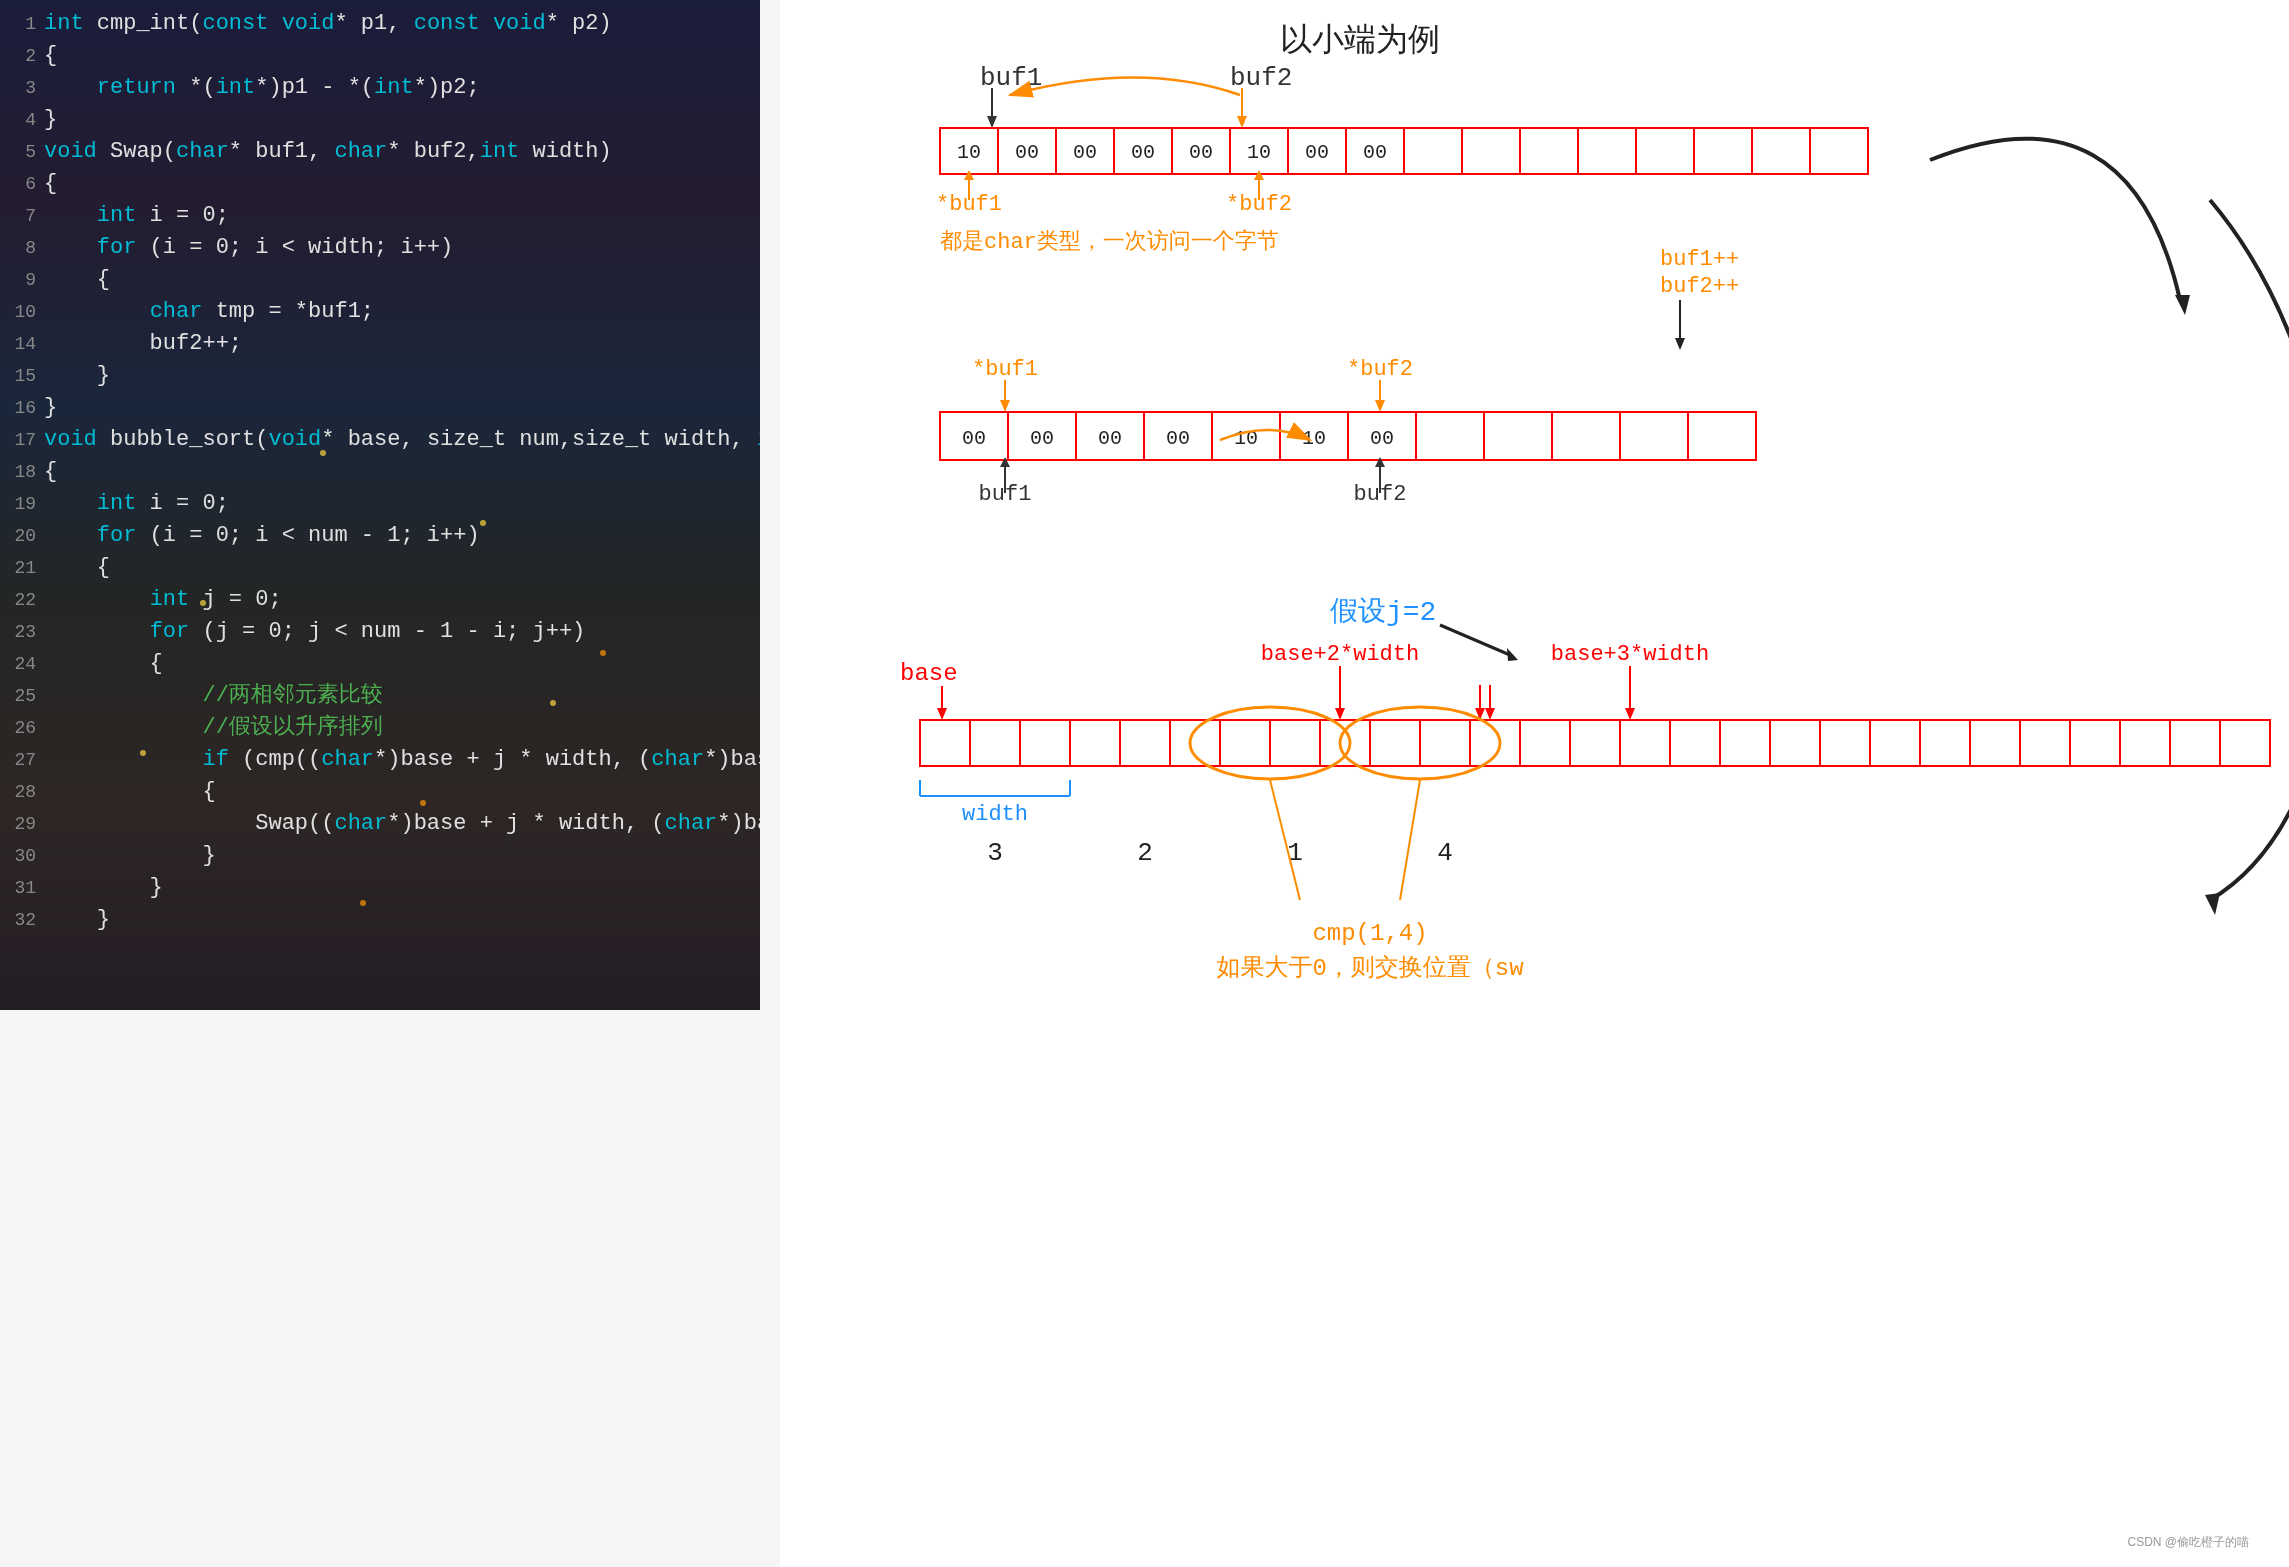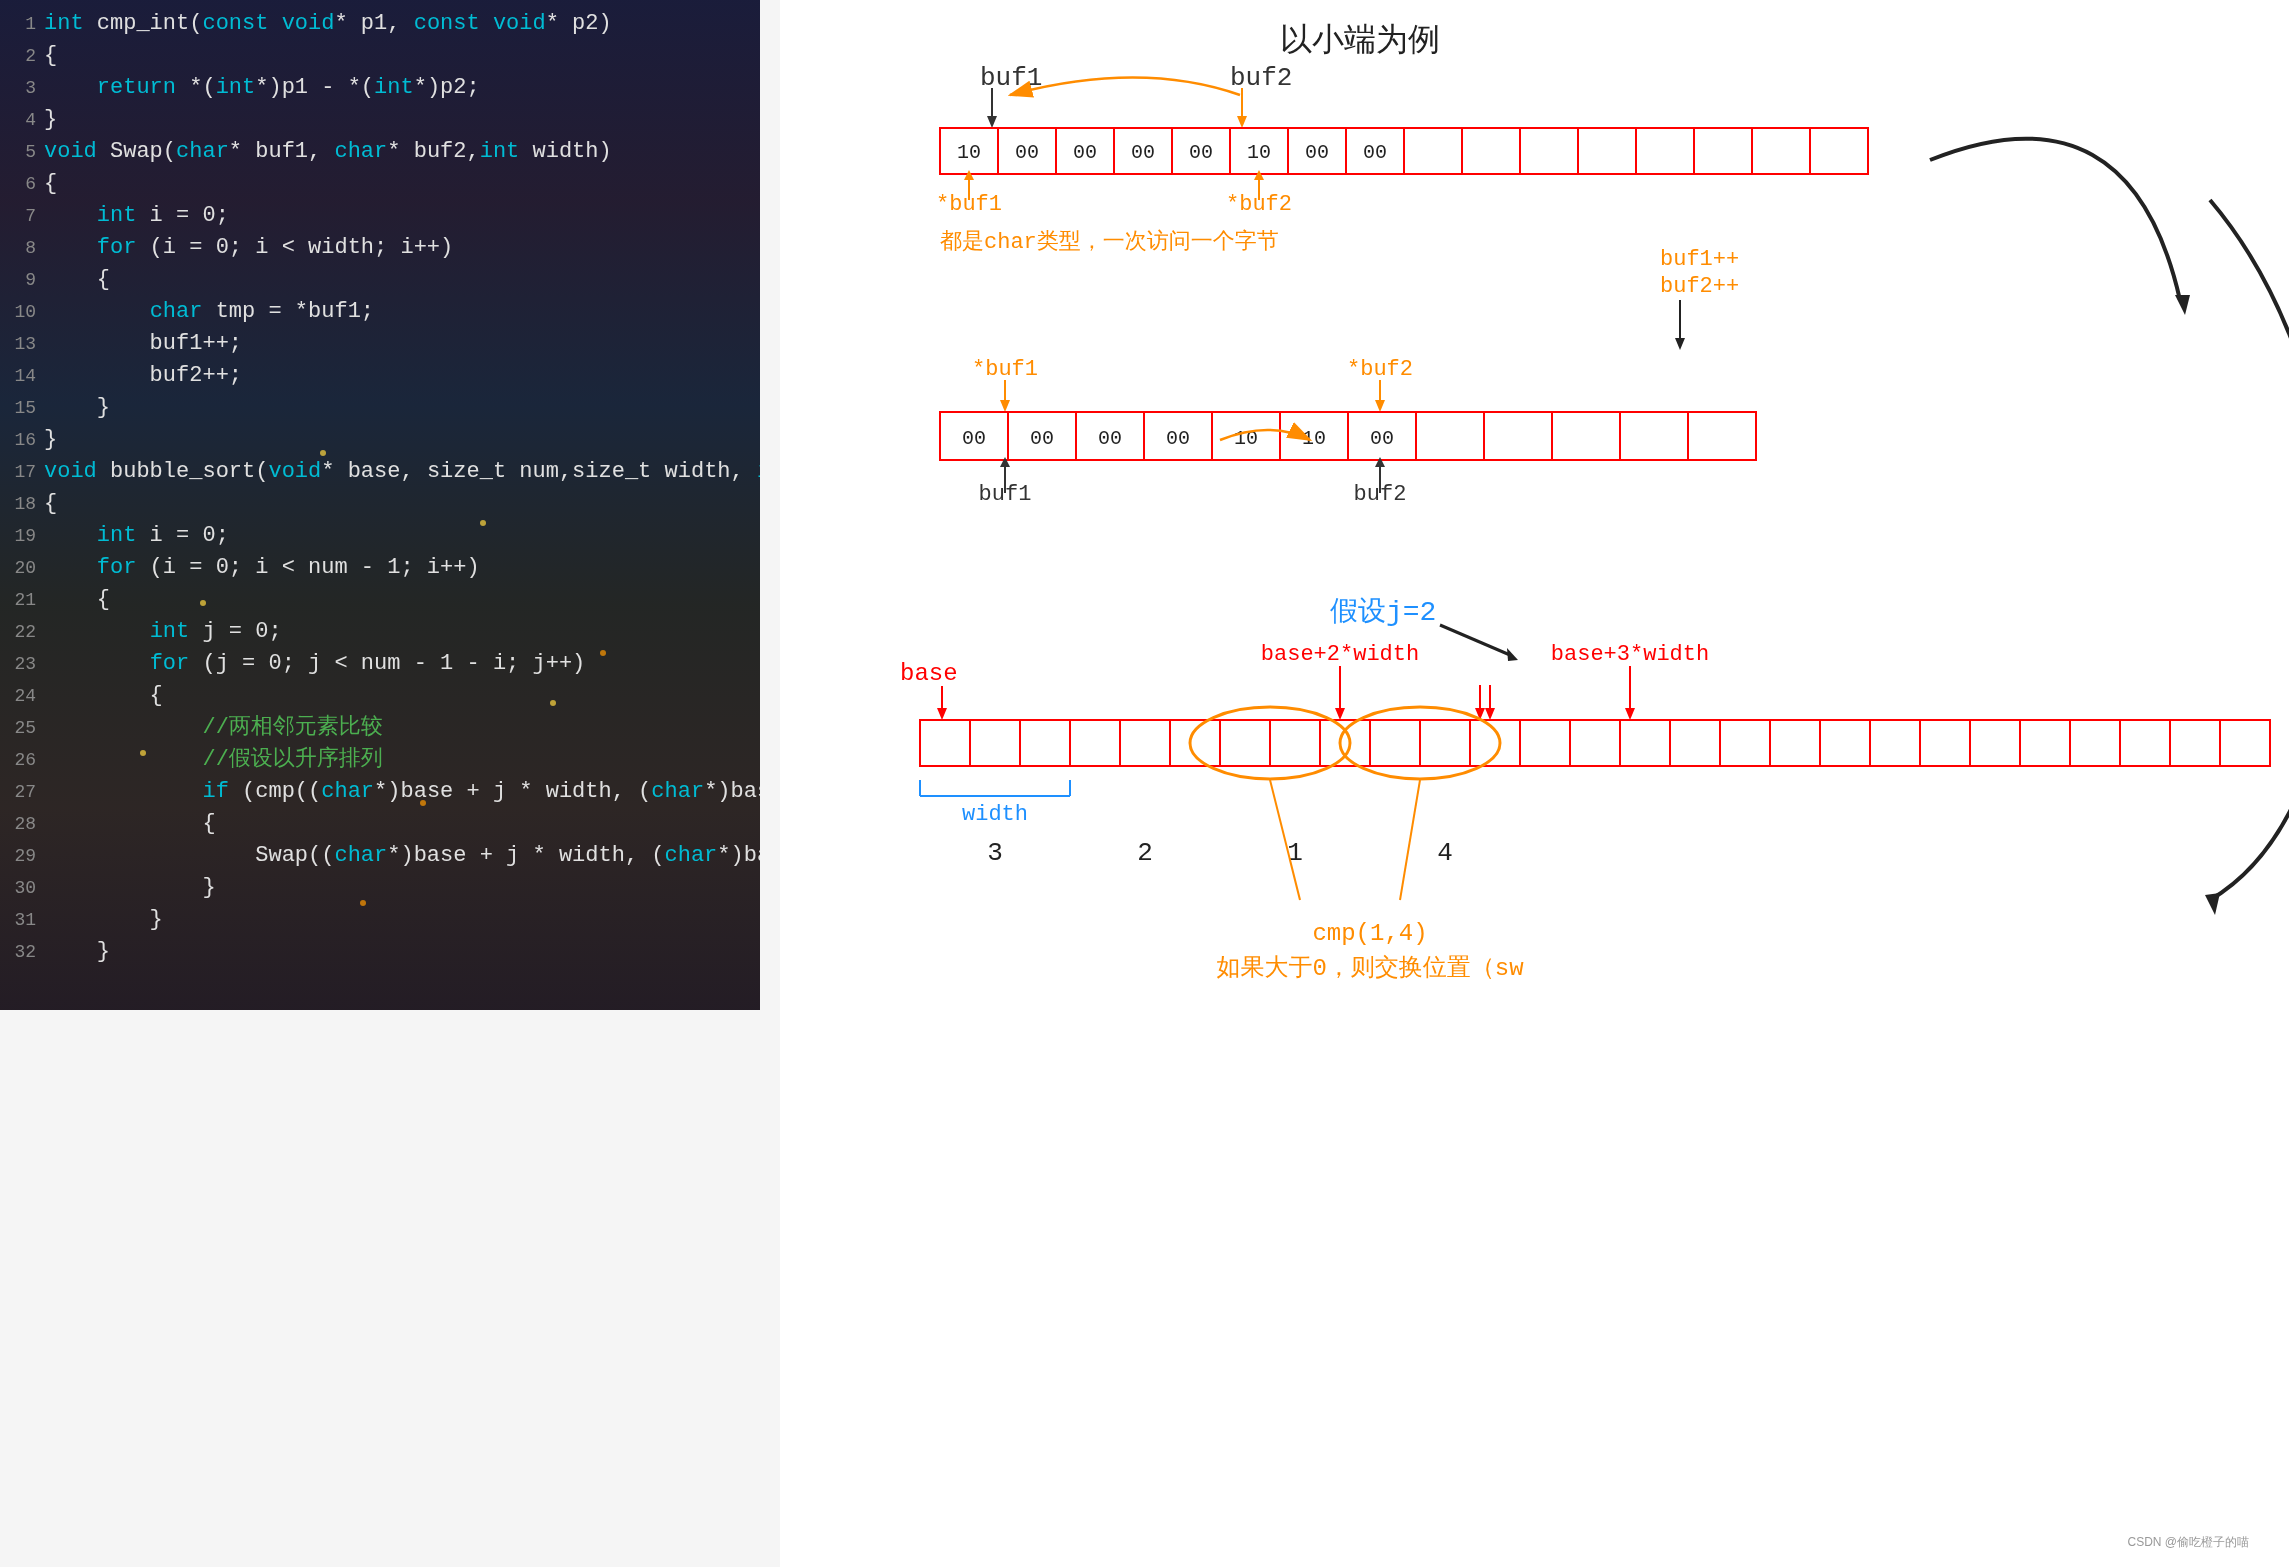--- a/index.html
+++ b/index.html
@@ -120,21 +120,20 @@
   <div class="code-line"><span class="ln">1</span><span class="kw">int</span><span class="plain"> cmp_int(</span><span class="kw">const</span><span class="plain"> </span><span class="kw">void</span><span class="plain">* p1, </span><span class="kw">const</span><span class="plain"> </span><span class="kw">void</span><span class="plain">* p2)</span></div>
       <div class="code-line"><span class="ln">2</span><span class="plain">{</span></div>
       <div class="code-line"><span class="ln">3</span><span class="plain">    </span><span class="kw">return</span><span class="plain"> *(</span><span class="kw">int</span><span class="plain">*)p1 - *(</span><span class="kw">int</span><span class="plain">*)p2;</span></div>
       <div class="code-line"><span class="ln">4</span><span class="plain">}</span></div>
       <div class="code-line"><span class="ln">5</span><span class="kw">void</span><span class="plain"> Swap(</span><span class="kw">char</span><span class="plain">* buf1, </span><span class="kw">char</span><span class="plain">* buf2,</span><span class="kw">int</span><span class="plain"> width)</span></div>
       <div class="code-line"><span class="ln">6</span><span class="plain">{</span></div>
       <div class="code-line"><span class="ln">7</span><span class="plain">    </span><span class="kw">int</span><span class="plain"> i = 0;</span></div>
       <div class="code-line"><span class="ln">8</span><span class="plain">    </span><span class="kw">for</span><span class="plain"> (i = 0; i &lt; width; i++)</span></div>
       <div class="code-line"><span class="ln">9</span><span class="plain">    {</span></div>
       <div class="code-line"><span class="ln">10</span><span class="plain">        </span><span class="kw">char</span><span class="plain"> tmp = *buf1;</span></div>
-      <div class="code-line"><span class="ln">13</span><span class="plain">        buf1++;</span></div>
       <div class="code-line"><span class="ln">14</span><span class="plain">        buf2++;</span></div>
       <div class="code-line"><span class="ln">15</span><span class="plain">    }</span></div>
       <div class="code-line"><span class="ln">16</span><span class="plain">}</span></div>
       <div class="code-line"><span class="ln">17</span><span class="kw">void</span><span class="plain"> bubble_sort(</span><span class="kw">void</span><span class="plain">* base, size_t num,size_t width, </span><span class="kw">int</span></div>
       <div class="code-line"><span class="ln">18</span><span class="plain">{</span></div>
       <div class="code-line"><span class="ln">19</span><span class="plain">    </span><span class="kw">int</span><span class="plain"> i = 0;</span></div>
       <div class="code-line"><span class="ln">20</span><span class="plain">    </span><span class="kw">for</span><span class="plain"> (i = 0; i &lt; num - 1; i++)</span></div>
       <div class="code-line"><span class="ln">21</span><span class="plain">    {</span></div>
       <div class="code-line"><span class="ln">22</span><span class="plain">        </span><span class="kw">int</span><span class="plain"> j = 0;</span></div>
       <div class="code-line"><span class="ln">23</span><span class="plain">        </span><span class="kw">for</span><span class="plain"> (j = 0; j &lt; num - 1 - i; j++)</span></div>

